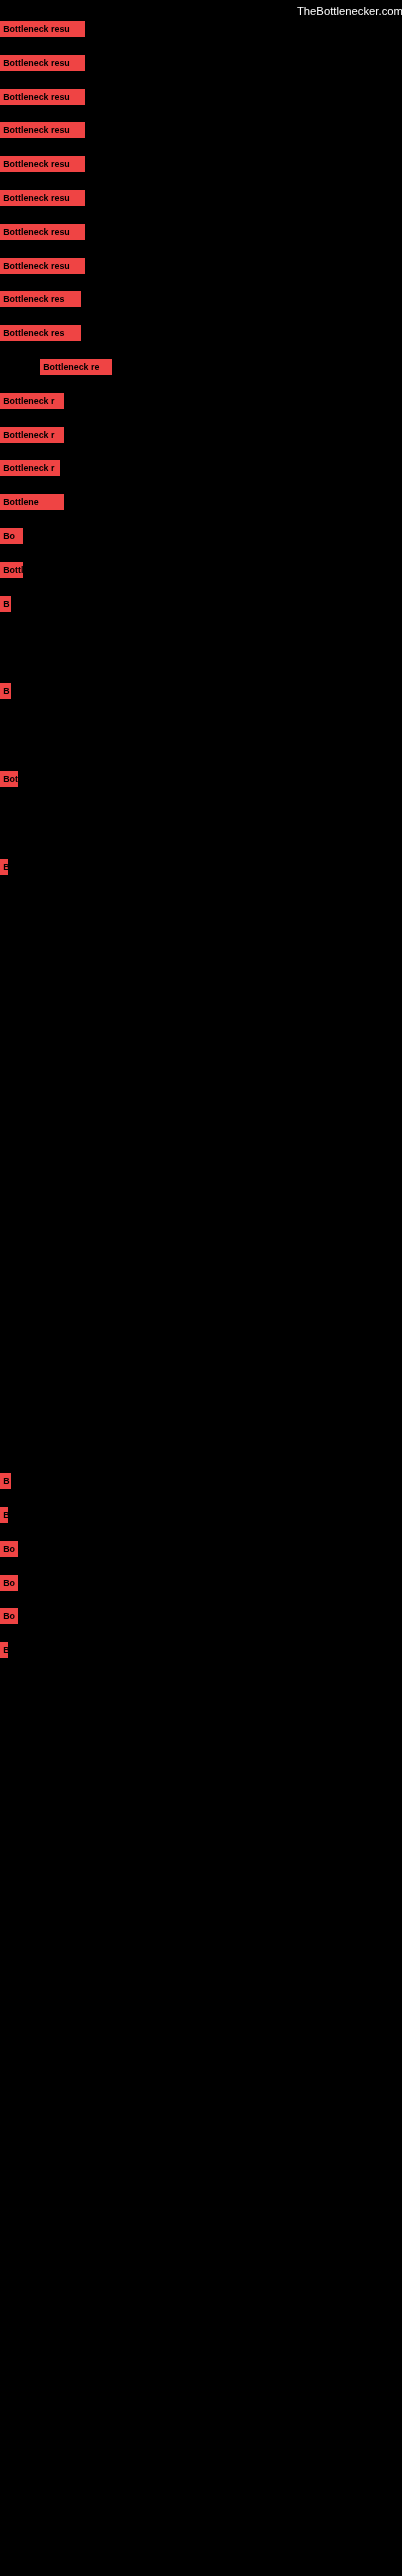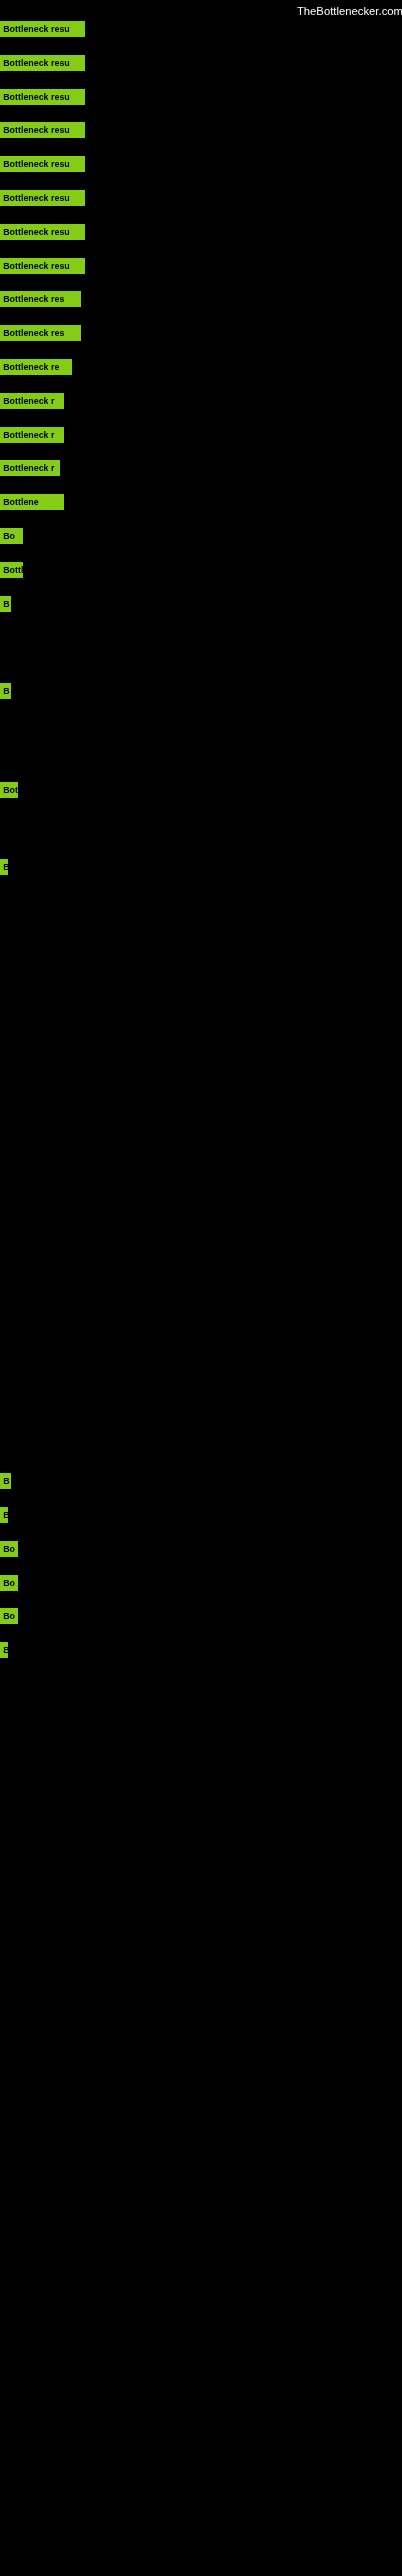--- a/index.html
+++ b/index.html
@@ -20,21 +20,21 @@
       text-align: right;
       padding: 4.8px 0;
       position: absolute;
       top: 0;
       left: 0;
       right: 0;
     }
     .bottleneck-bar {
       position: absolute;
       left: 0;
-      background-color: #84cc16;
+      background-color: #ef4444;
       color: #000000;
       font-size: 8.9px;
       font-weight: bold;
       padding: 1.6px 3.2px;
       white-space: nowrap;
       overflow: hidden;
       display: flex;
       align-items: center;
       height: 16px;
     }
@@ -48,30 +48,30 @@
     <div class="bottleneck-bar" style="top: 21px; width: 85px;">Bottleneck resu</div>
     <div class="bottleneck-bar" style="top: 55px; width: 85px;">Bottleneck resu</div>
     <div class="bottleneck-bar" style="top: 89px; width: 85px;">Bottleneck resu</div>
     <div class="bottleneck-bar" style="top: 122px; width: 85px;">Bottleneck resu</div>
     <div class="bottleneck-bar" style="top: 156px; width: 85px;">Bottleneck resu</div>
     <div class="bottleneck-bar" style="top: 190px; width: 85px;">Bottleneck resu</div>
     <div class="bottleneck-bar" style="top: 224px; width: 85px;">Bottleneck resu</div>
     <div class="bottleneck-bar" style="top: 258px; width: 85px;">Bottleneck resu</div>
     <div class="bottleneck-bar" style="top: 291px; width: 81px;">Bottleneck res</div>
     <div class="bottleneck-bar" style="top: 325px; width: 81px;">Bottleneck res</div>
-    <div class="bottleneck-bar" style="top: 359px; width: 72px;">Bottleneck re</div>
+    <div class="bottleneck-bar" style="top: 359px; width: 72px; margin-left: 40px;">Bottleneck re</div>
     <div class="bottleneck-bar" style="top: 393px; width: 64px;">Bottleneck r</div>
     <div class="bottleneck-bar" style="top: 427px; width: 64px;">Bottleneck r</div>
     <div class="bottleneck-bar" style="top: 460px; width: 60px;">Bottleneck r</div>
     <div class="bottleneck-bar" style="top: 494px; width: 64px;">Bottlene</div>
     <div class="bottleneck-bar" style="top: 528px; width: 22.5px;">Bo</div>
     <div class="bottleneck-bar" style="top: 562px; width: 23px;">Bottler</div>
     <div class="bottleneck-bar" style="top: 596px; width: 11.3px;">B</div>
     <div class="bottleneck-bar" style="top: 683px; width: 11.3px;">B</div>
-    <div class="bottleneck-bar" style="top: 771px; width: 17.7px; margin-top: 11px;">Bot</div>
+    <div class="bottleneck-bar" style="top: 771px; width: 17.7px;">Bot</div>
     <div class="bottleneck-bar" style="top: 859px; width: 8px;">B</div>
     <div class="bottleneck-bar" style="top: 1473px; width: 11.3px;">B</div>
     <div class="bottleneck-bar" style="top: 1507px; width: 8px;">B</div>
     <div class="bottleneck-bar" style="top: 1541px; width: 17.7px;">Bo</div>
     <div class="bottleneck-bar" style="top: 1575px; width: 17.7px;">Bo</div>
     <div class="bottleneck-bar" style="top: 1608px; width: 17.7px;">Bo</div>
     <div class="bottleneck-bar" style="top: 1642px; width: 8px;">B</div>
   </div>
 
 

